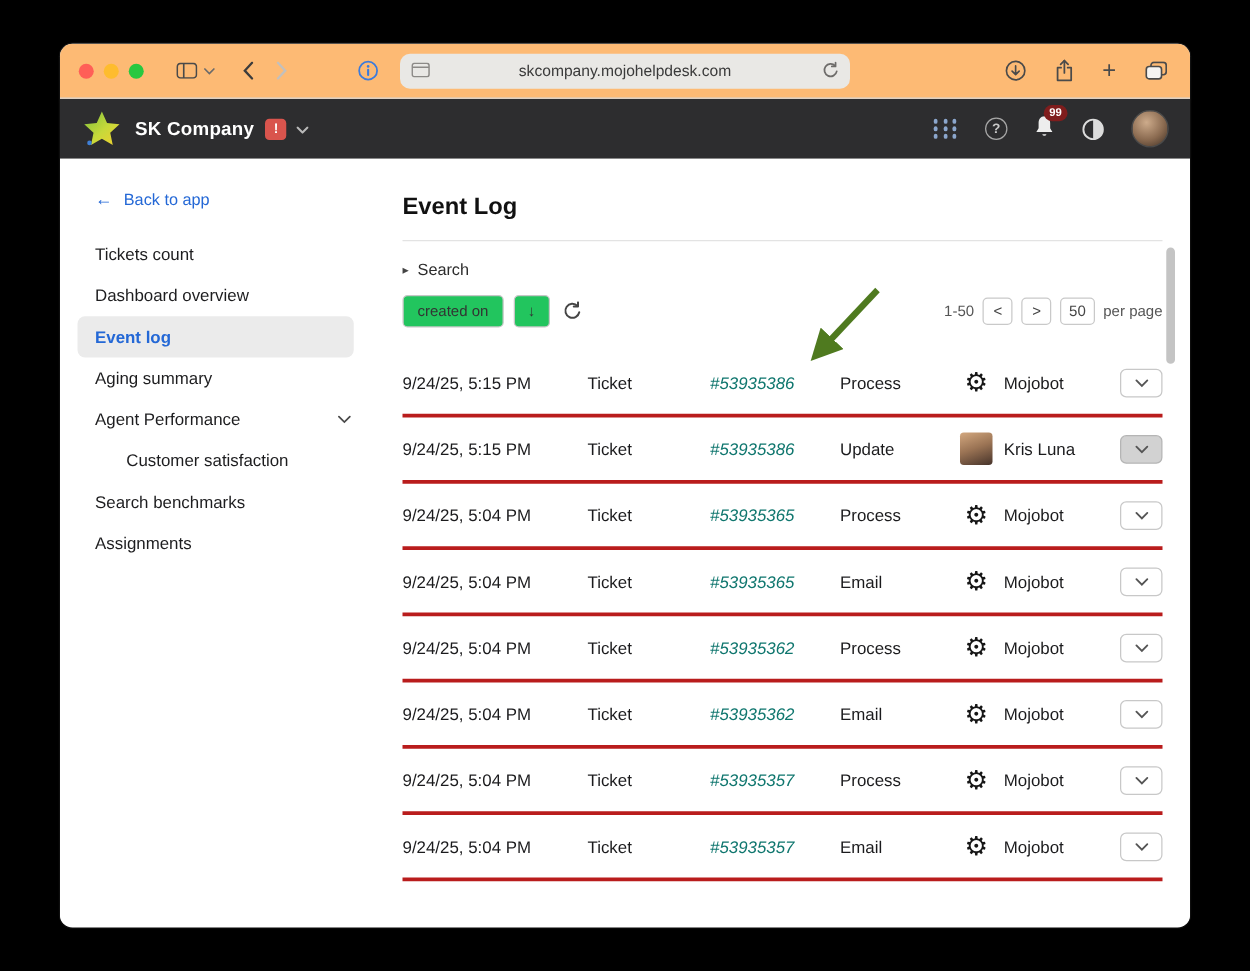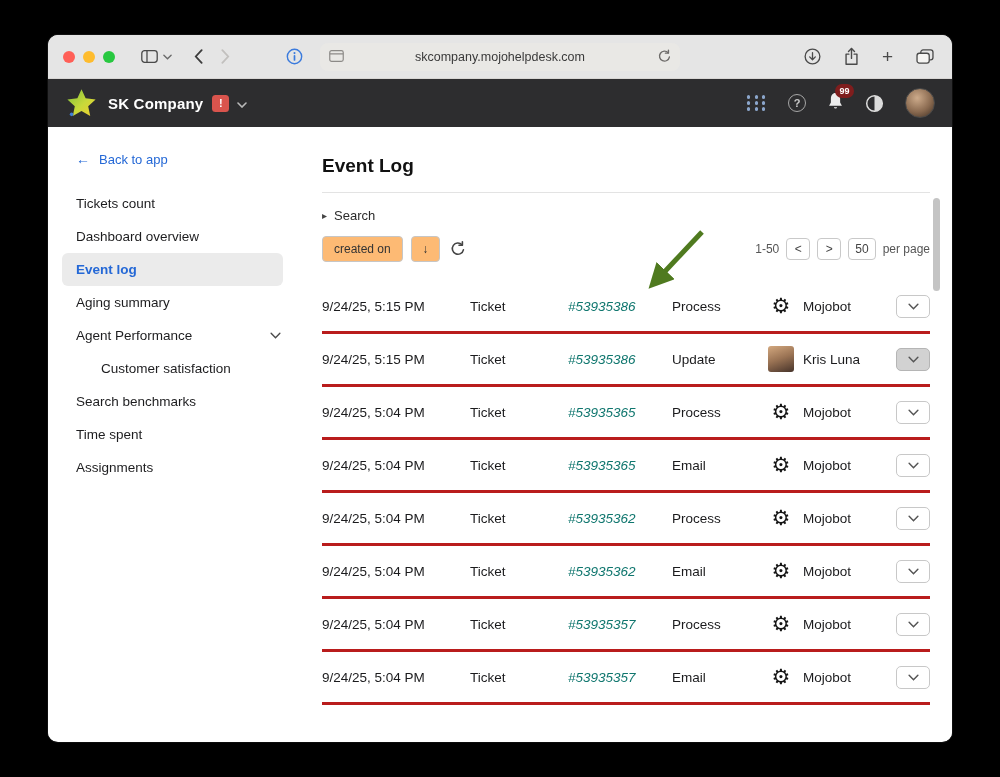--- a/index.html
+++ b/index.html
@@ -10,21 +10,21 @@
     position:relative;
     overflow:hidden;
   }
   .window {
     position:absolute; left:48px; top:35px; width:904px; height:707px;
     border-radius:10px; overflow:hidden; background:#fff;
     box-shadow:0 25px 60px rgba(0,0,0,.55), 0 0 0 1px rgba(255,255,255,.08);
   }
   
   .chrome {
-    height:44px; background:#e5e5e5; display:flex; align-items:center;
+    height:44px; background:#fdba74; display:flex; align-items:center;
     position:relative; border-bottom:1px solid #d8d6d4;
   }
   .traffic { display:flex; gap:8px; margin-left:15px; }
   .tl { width:12px; height:12px; border-radius:50%; display:inline-block; }
   .tl.red { background:#ff5f57; }
   .tl.yellow { background:#febc2e; }
   .tl.green { background:#28c840; }
   .chrome-ic { background:none; border:none; display:flex; align-items:center; cursor:default; }
   .sidebar-toggle { margin-left:26px; }
   .chev-tiny { margin-left:5px; }
@@ -87,21 +87,21 @@
   .side-item.indent { padding-left:53px; }
   .side-chevron { margin-left:auto; margin-right:22px; display:flex; }
   
   .main { flex:1; padding:28px 22px 0 19px; min-width:0; }
   .page-title { font-size:19px; font-weight:600; color:#111; }
   .title-rule { border:none; border-top:1px solid #e3e3e3; margin-top:15px; }
   .search-row { display:flex; align-items:center; gap:7px; margin-top:15px; font-size:13px; color:#2c2c2c; }
   .caret-glyph { font-size:10px; color:#444; }
   .toolbar { display:flex; align-items:center; margin-top:13px; }
   .tb-btn {
-    border:1px solid #c6c6c6; background:#fdba74; border-radius:4px; height:26px;
+    border:1px solid #c6c6c6; background:#22c55e; border-radius:4px; height:26px;
     font-size:12px; color:#333; padding:0 11px; cursor:pointer; font-family:inherit;
   }
   .tb-btn.sq { width:29px; padding:0; }
   .tb-gap { margin-left:8px; }
   .refresh-btn { background:none; border:none; margin-left:10px; display:flex; cursor:pointer; }
   .pagination { margin-left:auto; display:flex; align-items:center; gap:7px; font-size:12px; color:#555; }
   .pg-btn {
     border:1px solid #c9c9c9; background:#fff; border-radius:4px; height:22px; min-width:24px;
     font-size:12px; color:#444; padding:0 6px; cursor:pointer; font-family:inherit;
   }
@@ -297,24 +297,20 @@
                 <path d="M1 1.5 L6 6.5 L11 1.5" fill="none" stroke="#4a4a4a" stroke-width="1.6" stroke-linecap="round"></path>
               </svg>
     </span>
   </div>
           <div class="side-item indent">
     <span class="side-label">Customer satisfaction</span>
 
   </div>
           <div class="side-item">
     <span class="side-label">Search benchmarks</span>
-
-  </div>
-          <div class="side-item">
-    <span class="side-label">Time spent</span>
 
   </div>
           <div class="side-item">
     <span class="side-label">Assignments</span>
 
   </div>
         </nav>
     </aside>
 
     <main class="main">

